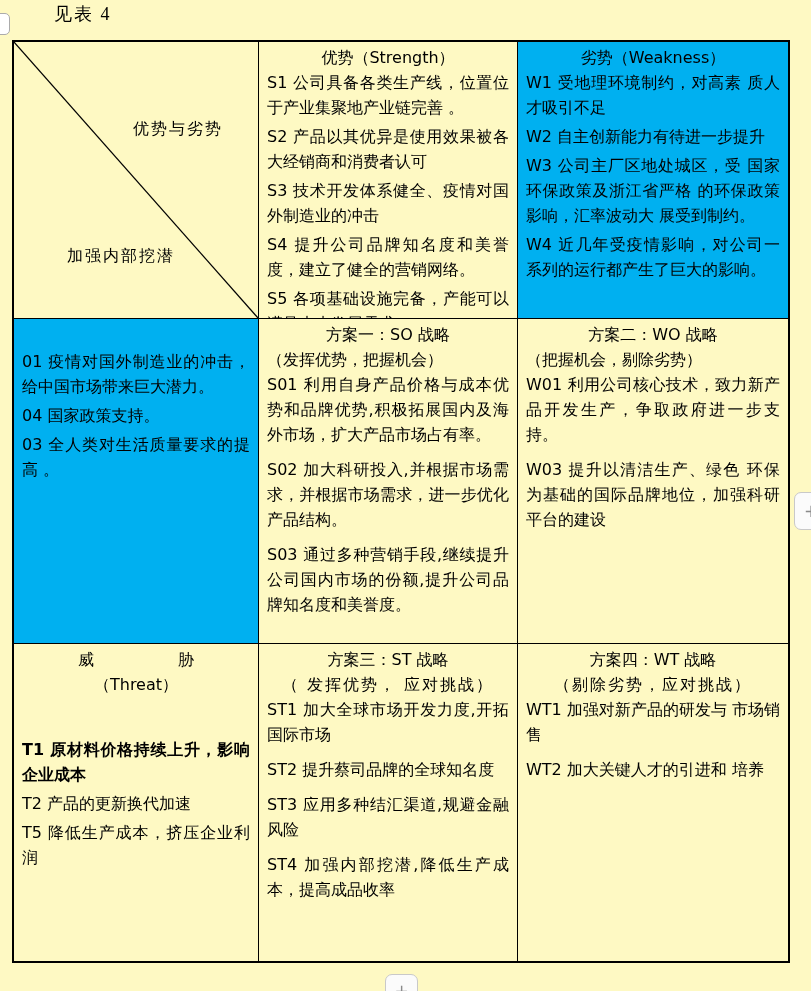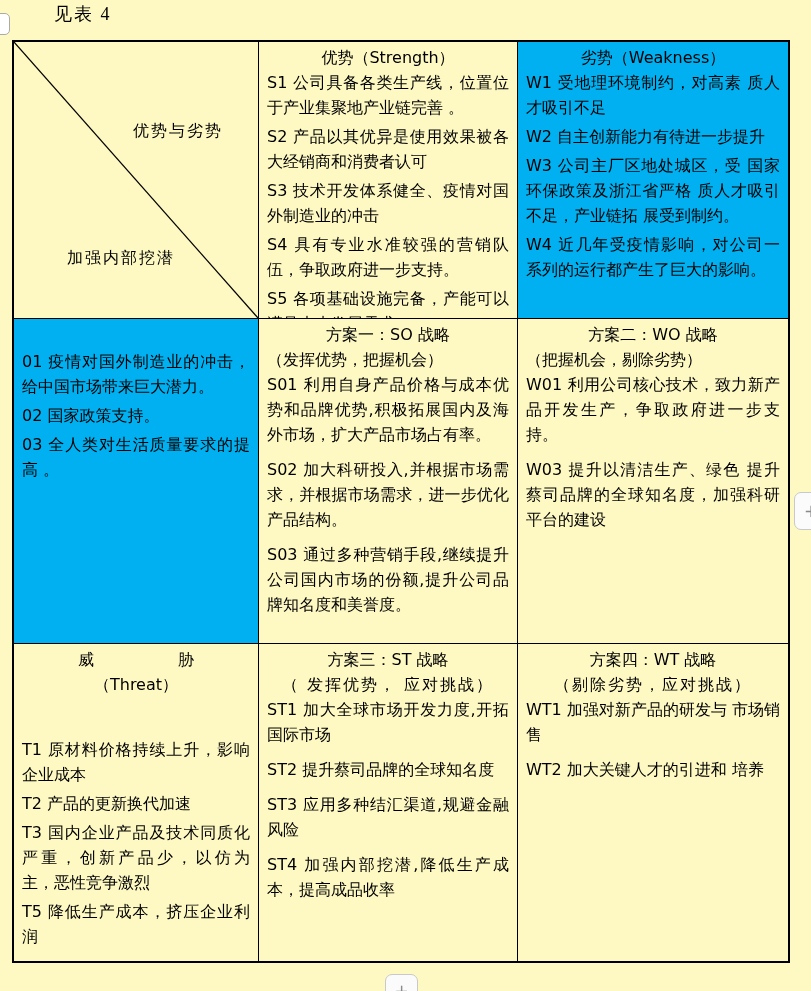--- a/index.html
+++ b/index.html
@@ -28,23 +28,23 @@
     position:relative;
   }
   .cell.col3 { border-right:none; }
   .cell.row3 { border-bottom:none; }
   .cell-title { text-align:center; white-space:nowrap; }
   .cell-sub   { text-align:left; }
   .cell-sub.centered { text-align:center; letter-spacing:2px; }
   .item { margin:0 0 4px 0; text-align:justify; text-justify:inter-character; }
   .strategy .item { margin:0 0 10px 0; }
   .opp-first { margin-top:27px; }
-  .thr-first { margin-top:40px; }
+  .thr-first { margin-top:40px;font-weight:bold; }
   
-  .diag-cell { padding:8px; }
+  .diag-cell { padding:8px;font-family:Liberation Mono, monospace; }
   .diag-svg { position:absolute; left:0; top:0; width:100%; height:100%; }
   .diag-label { position:absolute; white-space:nowrap; letter-spacing:2px; font-size:16px; }
   .diag-top    { left:119px; top:76px;  }
   .diag-bottom { left:53px;  top:203px; }
   
   .threat-title {
     width:116px; margin:0 auto; display:flex;
     justify-content:space-between; white-space:nowrap;
   }
   
@@ -79,62 +79,61 @@
       </svg>
       <div class="diag-label diag-top">优势与劣势</div>
       <div class="diag-label diag-bottom">加强内部挖潜</div>
     </div>
 
     <div class="cell">
       <div class="cell-title">优势（Strength）</div>
       <p class="item">S1 公司具备各类生产线，位置位于产业集聚地产业链完善 。</p>
       <p class="item">S2 产品以其优异是使用效果被各大经销商和消费者认可</p>
       <p class="item">S3 技术开发体系健全、疫情对国外制造业的冲击</p>
-      <p class="item">S4 具有专业水准较强的营销队伍，争取政府进一步支持。</p>
+      <p class="item">S4 提升公司品牌知名度和美誉度，建立了健全的营销网络。</p>
       <p class="item">S5 各项基础设施完备，产能可以满足未来发展需求。</p>
     </div>
 
     <div class="cell col3" style="background: rgb(0, 176, 240);">
       <div class="cell-title">劣势（Weakness）</div>
       <p class="item">W1 受地理环境制约，对高素 质人才吸引不足</p>
       <p class="item">W2 自主创新能力有待进一步提升</p>
-      <p class="item">W3 公司主厂区地处城区，受 国家环保政策及浙江省严格 质人才吸引不足，产业链拓 展受到制约。</p>
+      <p class="item">W3 公司主厂区地处城区，受 国家环保政策及浙江省严格 的环保政策影响，汇率波动大 展受到制约。</p>
       <p class="item">W4 近几年受疫情影响，对公司一系列的运行都产生了巨大的影响。</p>
     </div>
 
     <div class="cell" style="background: rgb(0, 176, 240);">
       <p class="item opp-first">01 疫情对国外制造业的冲击，给中国市场带来巨大潜力。</p>
-      <p class="item">02 国家政策支持。</p>
+      <p class="item">04 国家政策支持。</p>
       <p class="item">03 全人类对生活质量要求的提高 。</p>
     </div>
 
     <div class="cell strategy">
       <div class="cell-title">方案一：SO 战略</div>
       <div class="cell-sub">（发挥优势，把握机会）</div>
       <p class="item">S01 利用自身产品价格与成本优势和品牌优势,积极拓展国内及海外市场，扩大产品市场占有率。</p>
       <p class="item">S02 加大科研投入,并根据市场需求，并根据市场需求，进一步优化产品结构。</p>
       <p class="item">S03 通过多种营销手段,继续提升公司国内市场的份额,提升公司品牌知名度和美誉度。</p>
     </div>
 
     <div class="cell col3 strategy">
       <div class="cell-title">方案二：WO 战略</div>
       <div class="cell-sub">（把握机会，剔除劣势）</div>
       <p class="item">W01 利用公司核心技术，致力新产品开发生产，争取政府进一步支持。</p>
-      <p class="item">W03 提升以清洁生产、绿色 提升蔡司品牌的全球知名度，加强科研平台的建设</p>
+      <p class="item">W03 提升以清洁生产、绿色 环保为基础的国际品牌地位，加强科研平台的建设</p>
     </div>
 
     <div class="cell row3">
       <div class="threat-title">
         <span>威</span>
         <span>胁</span>
       </div>
       <div class="cell-title">（Threat）</div>
       <p class="item thr-first">T1 原材料价格持续上升，影响 企业成本</p>
       <p class="item">T2 产品的更新换代加速</p>
-      <p class="item">T3 国内企业产品及技术同质化 严重，创新产品少，以仿为 主，恶性竞争激烈</p>
       <p class="item">T5 降低生产成本，挤压企业利润</p>
     </div>
 
     <div class="cell row3 strategy">
       <div class="cell-title">方案三：ST 战略</div>
       <div class="cell-sub centered">（ 发挥优势， 应对挑战）</div>
       <p class="item">ST1 加大全球市场开发力度,开拓国际市场</p>
       <p class="item">ST2 提升蔡司品牌的全球知名度</p>
       <p class="item">ST3 应用多种结汇渠道,规避金融风险</p>
       <p class="item">ST4 加强内部挖潜,降低生产成本，提高成品收率</p>

